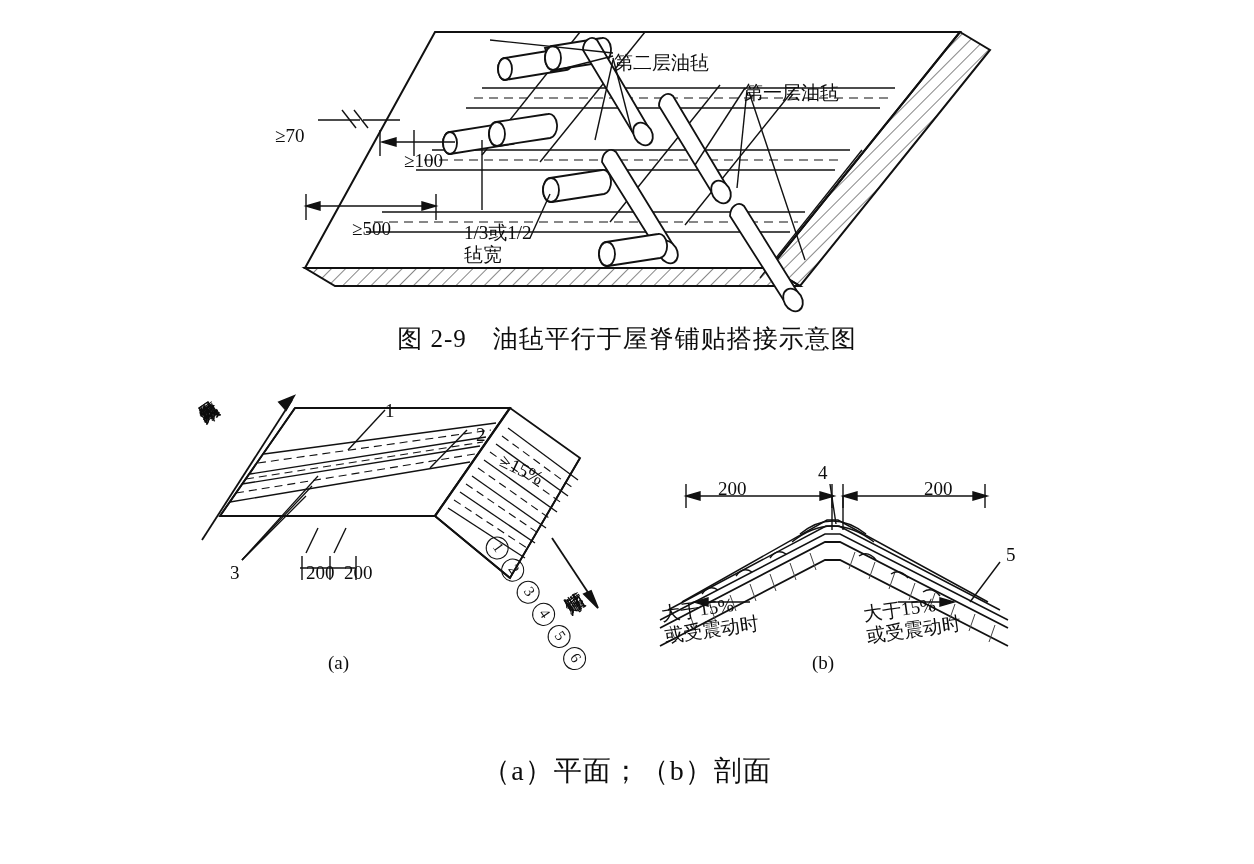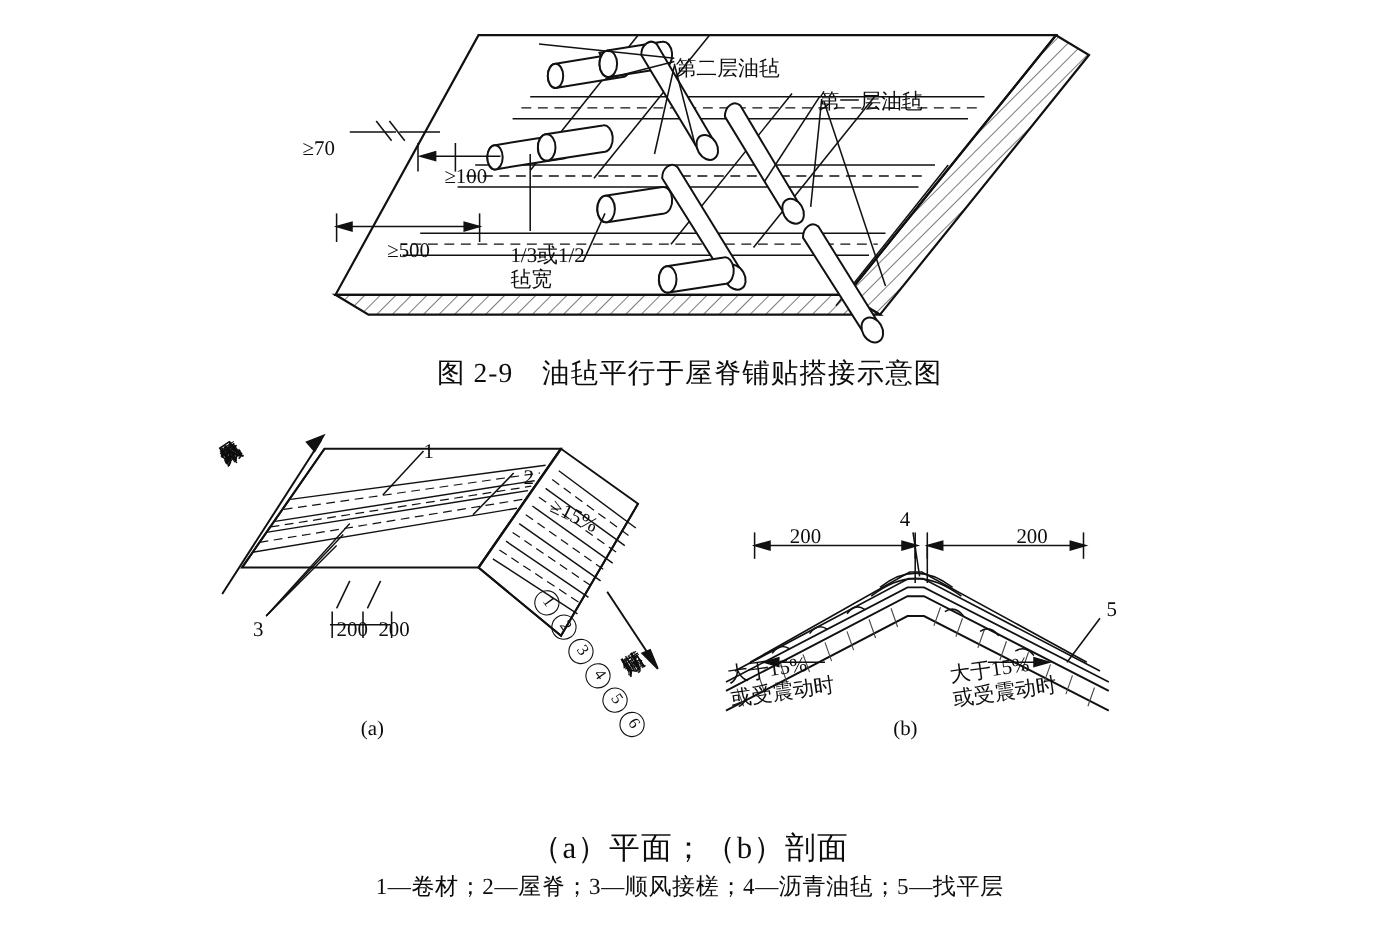--- a/index.html
+++ b/index.html
@@ -392,15 +392,14 @@
   <div class="lbl lbl-num" style="left:1006px; top:544px;">5</div>
   <div class="lbl lbl-num" style="left:718px; top:478px;">200</div>
   <div class="lbl lbl-num" style="left:924px; top:478px;">200</div>
   <div class="lbl lbl-cn" style="left:660px; top:604px; transform:rotate(-8deg); transform-origin:left top;">大于15%
 或受震动时</div>
   <div class="lbl lbl-cn" style="left:862px; top:604px; transform:rotate(-8deg); transform-origin:left top;">大于15%
 或受震动时</div>
   <div class="lbl lbl-num" style="left:812px; top:652px;">(b)</div>
 
   <div class="cap cap-sub" style="top:752px;">（a）平面；（b）剖面</div>
-  <div class="cap cap-legend" style="top:792px;">1—卷材；2—屋脊；3—顺风接槎；4—沥青油毡；5—找平层</div>
 
 </div>
 
 </body></html>

